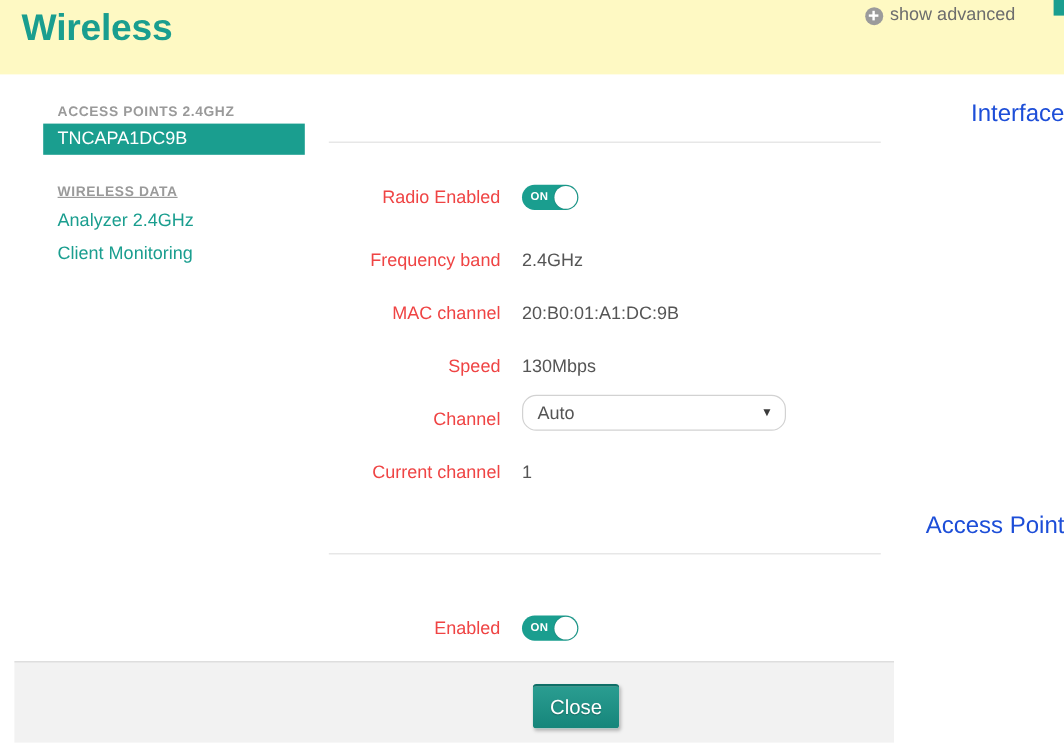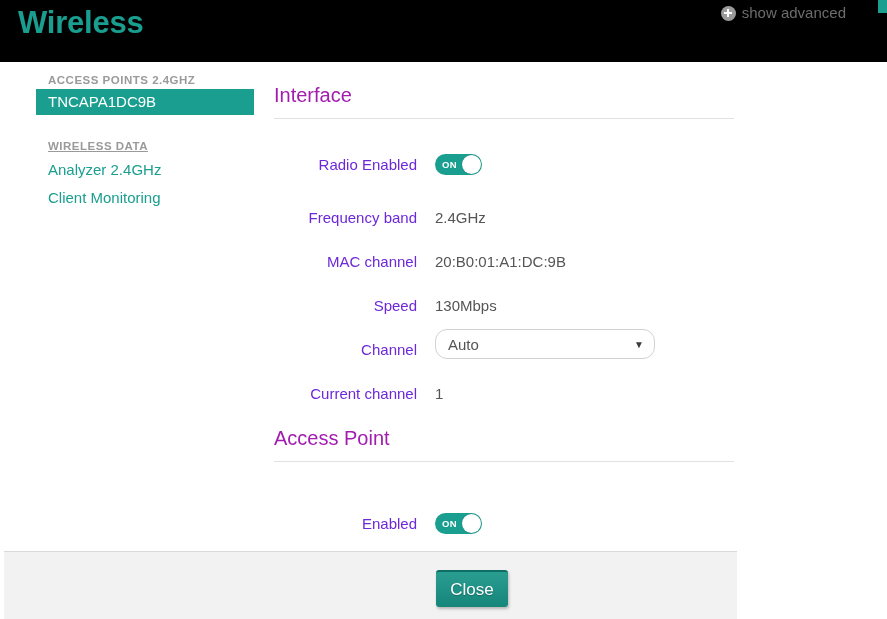--- a/index.html
+++ b/index.html
@@ -17,21 +17,21 @@
     width: 887px;
     height: 619px;
     background: #ffffff;
   }
 
   
   .header {
     position: absolute;
     left: 0; top: 0;
     width: 887px; height: 75px;
-    background: #000000;
+    background: #fef9c3;
     border-bottom: 4px solid #0369a1;
   }
   .page-title {
     position: absolute;
     left: 18px; top: 2px;
     font-size: 31px;
     font-weight: bold;
     color: #1a9e8f;
     letter-spacing: -0.2px;
     line-height: 42px;
@@ -95,21 +95,21 @@
   }
   .side-group-title {
     font-size: 11.5px;
     font-weight: bold;
     color: #9a9a9a;
     letter-spacing: 0.5px;
     padding: 0 0 0 12px;
     height: 18px;
     line-height: 18px;
   }
-  .side-group-1 { margin-top: 9px; }
+  .side-group-1 { margin-top: 23px; }
   .side-group-2 { margin-top: 22px; text-decoration: underline; }
   .side-item {
     height: 26px;
     line-height: 26px;
     padding-left: 12px;
     font-size: 15px;
     color: #1a9e8f;
     cursor: pointer;
     white-space: nowrap;
   }
@@ -121,45 +121,46 @@
   .side-item.spaced { margin-top: 2px; }
 
   
   .main {
     position: absolute;
     left: 274px; top: 0;
     width: 613px;
   }
   .section-title {
     font-size: 20px;
-    color: #a21caf;
+    color: #1d4ed8;
     font-weight: normal;
     margin: 0;
     padding-top: 20px;
     padding-bottom: 10px;
     line-height: 26px;
+    text-align: right;
   }
   .section-rule {
     width: 460px;
     height: 1px;
     background: #e2e2e2;
     margin: 0;
   }
 
   .form-row {
     display: flex;
     align-items: center;
     min-height: 38px;
   }
   .form-label {
     width: 161px;
     flex: 0 0 161px;
     text-align: right;
     font-size: 15px;
-    color: #6d28d9;
+    color: #ef4444;
     padding-right: 18px;
     line-height: 19px;
   }
   .form-value {
     font-size: 15px;
     color: #555555;
     line-height: 19px;
   }
 
   
@@ -213,21 +214,21 @@
     height: 30px;
     line-height: 30px;
     font-size: 10px;
     color: #3b3b3b;
   }
   .row-gap-8  { margin-top: 6px; align-items: flex-end; }
 
   
   .footer {
     position: absolute;
-    left: 4px; top: 551px;
+    left: 12px; top: 551px;
     width: 733px;
     height: 68px;
     background: #f2f2f2;
     border-top: 1px solid #d9d9d9;
   }
   .close-button {
     position: absolute;
     left: 432px; top: 18px;
     width: 72px; height: 37px;
     border: none;

